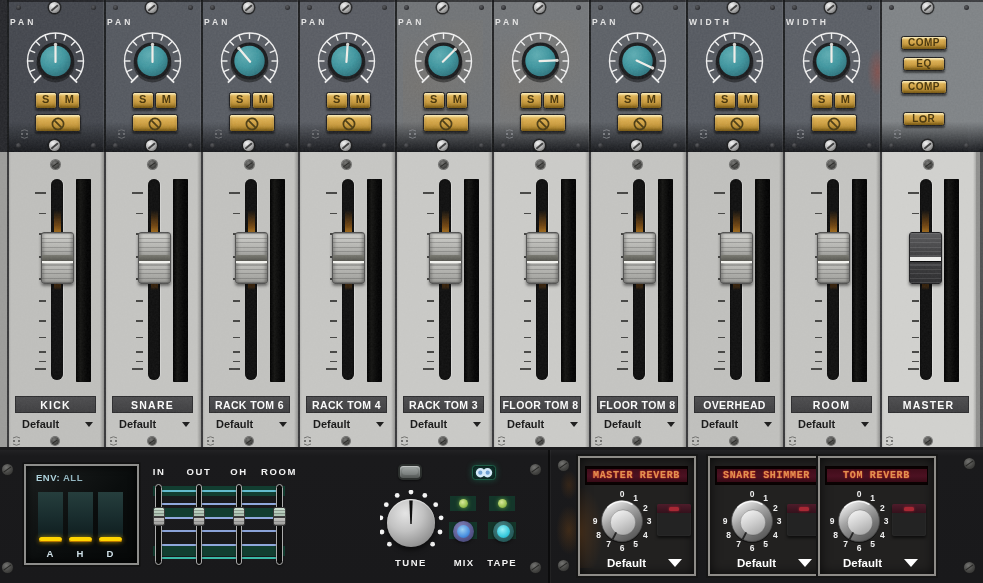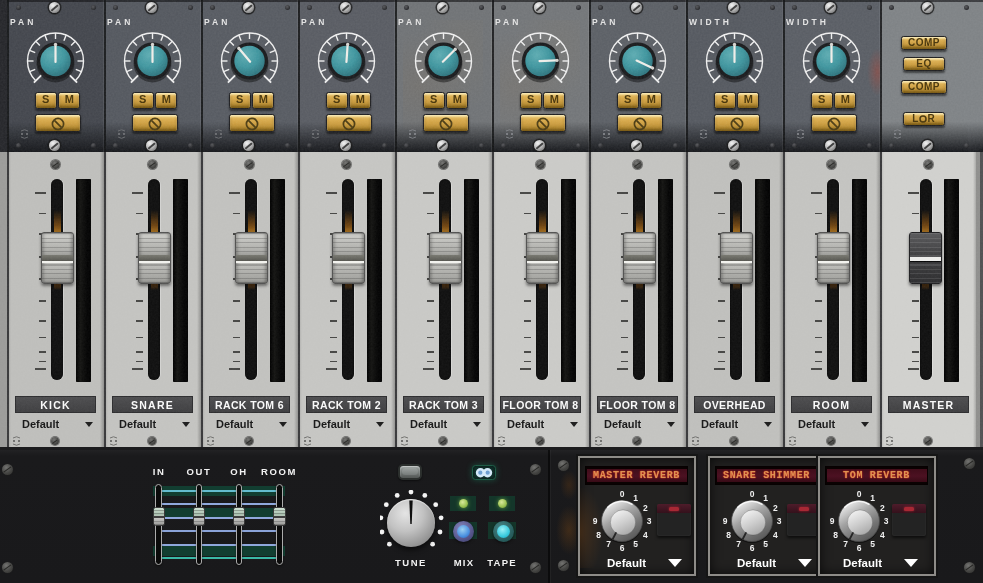--- a/index.html
+++ b/index.html
@@ -697,21 +697,21 @@
 <div class="abs" style="left:44px;top:26.5px;width:12.3px;height:201px;border-radius:6px;background:#0e0e0e;box-shadow:inset 0 0 2px #000,1px 0 0 rgba(255,255,255,.25);">
 <div class="abs" style="left:2.6px;top:31px;width:7px;height:22.5px;background:linear-gradient(180deg,rgba(200,110,10,0) 0%,rgba(225,130,18,.45) 70%,rgba(245,160,35,.62) 100%);filter:blur(.6px);"></div>
 <div class="abs" style="left:2.6px;top:105px;width:7px;height:6px;background:linear-gradient(0deg,rgba(200,110,10,0) 0%,rgba(215,120,15,.4) 100%);filter:blur(.6px);"></div>
 </div>
 <div class="abs" style="left:33.7px;top:80px;width:33px;height:51.5px;border-radius:3px;background:linear-gradient(180deg,#cfcfcb 0%,#aaaaa6 38%,#8e8e8a 50%,#c2c2be 58%,#9a9a96 100%);border:1px solid #515150;box-shadow:0 2px 3px rgba(0,0,0,.45),inset 2px 0 3px rgba(0,0,0,.22),inset -2px 0 3px rgba(0,0,0,.28);">
         <div style="position:absolute;left:0;right:0;top:0;bottom:0;background:repeating-linear-gradient(180deg,rgba(60,60,60,.28) 0 1px,rgba(0,0,0,0) 1px 4.5px);"></div>
         <div style="position:absolute;left:0;right:0;top:22px;height:6px;background:linear-gradient(180deg,#77776f,#55554f);"></div>
         <div style="position:absolute;left:0;right:0;top:28px;height:2px;background:#f2f2ee;"></div>
       </div>
 <div class="abs" style="left:69px;top:26.5px;width:15.3px;height:203px;background:linear-gradient(90deg,#000 0%,#121210 30%,#020202 75%);border-radius:1px;box-shadow:inset 0 0 2px #000;"></div>
-<div class="chlab" style="top:244px;letter-spacing:0.4px;">RACK TOM 2</div>
+<div class="chlab" style="top:244px;letter-spacing:0.4px;">RACK TOM 4</div>
 <div class="defrow" style="left:15px;top:266px;">Default</div>
 <div class="tri" style="left:77.5px;top:270px;"></div>
 <svg width="9" height="12" style="position:absolute;left:4.5px;top:282.5px;opacity:.85">
         <path d="M1,3 Q4.5,0.5 8,3 M1,5 L3,7 M8,5 L6,7 M1,9 Q4.5,11.5 8,9 M1,7 L3,5 M8,7 L6,5" stroke="#61615f" stroke-width="1" fill="none"></path>
       </svg>
 <div class="scrD" style="left:44px;top:285px;width:8px;height:8px;">
         <i></i>
       </div>
 </div>
 <div class="abs" style="left:395px;top:0;width:97px;height:295px;background:linear-gradient(90deg,rgba(60,60,60,.25) 0,rgba(0,0,0,0) 4px,rgba(0,0,0,0) 93px,rgba(30,30,30,.3) 97px),#c8c8c5;box-shadow:inset 2px 0 0 #38383a;">
@@ -946,20 +946,32 @@
     </div>
 <div class="scrD" style="left:558px;top:110px;width:11px;height:11px;">
       <i></i>
     </div>
 <div class="scrD" style="left:964px;top:8px;width:11px;height:11px;">
       <i></i>
     </div>
 <div class="scrD" style="left:964px;top:112px;width:11px;height:11px;">
       <i></i>
     </div>
+<div class="abs" style="left:24px;top:14px;width:115px;height:101px;background:linear-gradient(135deg,#1c1f1f 0%,#0a0d0d 55%,#060808 100%);border:2.5px solid #8d8d8b;box-shadow:0 0 0 1.5px #111,inset 0 0 8px #000;">
+<div class="abs" style="left:10px;top:6px;font-size:9.5px;font-weight:bold;color:#aed2dc;letter-spacing:.5px;">ENV: <span style="color:#93b6c0;">ALL</span></div>
+<div class="abs" style="left:11.5px;top:26px;width:25.2px;height:44.5px;background:linear-gradient(180deg,#263e3d 0%,#192d2e 55%,#101e20 100%);"></div>
+<div class="abs" style="left:12.5px;top:70.5px;width:23.2px;height:5px;border-radius:2.5px;background:#ffd400;box-shadow:0 0 5px rgba(255,200,0,.65),inset 0 -1px 0 rgba(160,90,0,.8);"></div>
+<div class="abs" style="left:41.8px;top:26px;width:25.2px;height:44.5px;background:linear-gradient(180deg,#263e3d 0%,#192d2e 55%,#101e20 100%);"></div>
+<div class="abs" style="left:42.8px;top:70.5px;width:23.2px;height:5px;border-radius:2.5px;background:#ffd400;box-shadow:0 0 5px rgba(255,200,0,.65),inset 0 -1px 0 rgba(160,90,0,.8);"></div>
+<div class="abs" style="left:71.8px;top:26px;width:25.2px;height:44.5px;background:linear-gradient(180deg,#263e3d 0%,#192d2e 55%,#101e20 100%);"></div>
+<div class="abs" style="left:72.8px;top:70.5px;width:23.2px;height:5px;border-radius:2.5px;background:#ffd400;box-shadow:0 0 5px rgba(255,200,0,.65),inset 0 -1px 0 rgba(160,90,0,.8);"></div>
+<div class="abs" style="left:18px;top:82px;width:12px;text-align:center;font-size:9.5px;font-weight:bold;color:#cfe0e8;">A</div>
+<div class="abs" style="left:48px;top:82px;width:12px;text-align:center;font-size:9.5px;font-weight:bold;color:#cfe0e8;">H</div>
+<div class="abs" style="left:78px;top:82px;width:12px;text-align:center;font-size:9.5px;font-weight:bold;color:#cfe0e8;">D</div>
+</div>
 <div class="wlab" style="left:134px;top:15.5px;width:50px;font-size:9.5px;letter-spacing:1.6px;">IN</div>
 <div class="wlab" style="left:174px;top:15.5px;width:50px;font-size:9.5px;letter-spacing:1.6px;">OUT</div>
 <div class="wlab" style="left:214px;top:15.5px;width:50px;font-size:9.5px;letter-spacing:1.6px;">OH</div>
 <div class="wlab" style="left:254px;top:15.5px;width:50px;font-size:9.5px;letter-spacing:1.6px;">ROOM</div>
 <div class="abs" style="left:153px;top:35.5px;width:132px;height:10.5px;background:#123e31;"></div>
 <div class="abs" style="left:153px;top:57.5px;width:132px;height:10.5px;background:#123e31;"></div>
 <div class="abs" style="left:153px;top:96px;width:132px;height:10px;background:#123e31;"></div>
 <div class="abs" style="left:158px;top:39.9px;width:125px;height:2.2px;background:#64bccf;border-radius:1px;"></div>
 <div class="abs" style="left:158px;top:53.3px;width:125px;height:2.2px;background:#90a9dd;border-radius:1px;"></div>
 <div class="abs" style="left:158px;top:66.7px;width:125px;height:2.2px;background:#90a9dd;border-radius:1px;"></div>

